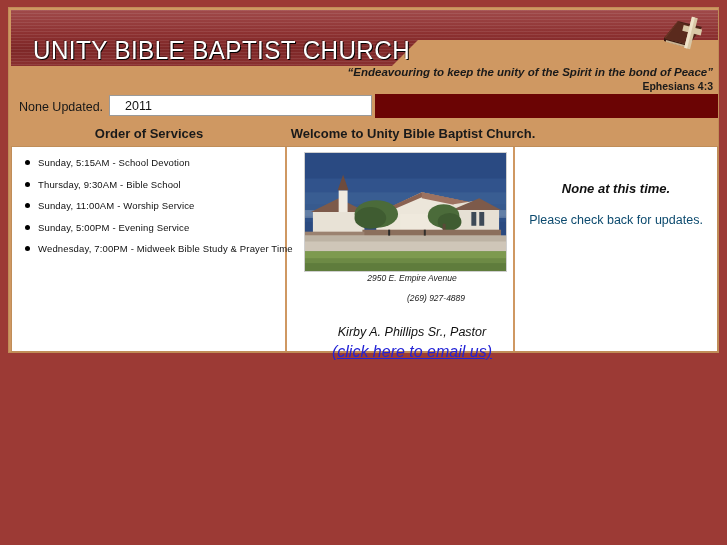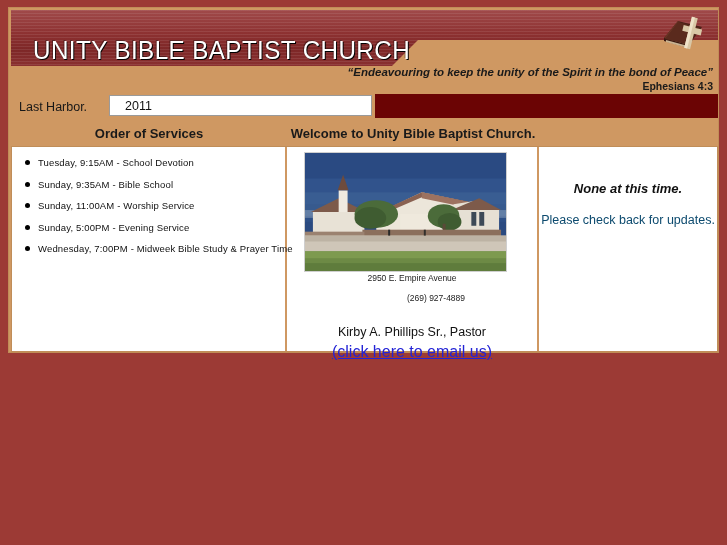--- a/index.html
+++ b/index.html
@@ -190,24 +190,25 @@
     box-sizing: border-box;
     display: flex;
   }
   #panel-left {
     width: 275px;
     border-right: 2px solid #cf9862;
     box-sizing: border-box;
     position: relative;
   }
   #panel-center {
-    width: 252px;
+    width: 228px;
     border-right: 2px solid #cf9862;
     box-sizing: border-box;
     position: relative;
+    font-style: italic;
   }
   #panel-right {
     flex: 1;
     position: relative;
   }
 
   
   #services-list {
     margin: 10px 0 0 0;
     padding: 0 0 0 26px;
@@ -338,36 +339,36 @@
         </svg>
       </div>
     </div>
 
     <div id="tagline-area">
       <div id="tagline">“Endeavouring to keep the unity of the Spirit in the bond of Peace”</div>
       <div id="tagline-ref">Ephesians 4:3</div>
     </div>
 
     <div id="updated-row">
-      <div id="updated-label">Last Harbor.</div>
+      <div id="updated-label">None Updated.</div>
       <input id="updated-input" type="text" value="2011" style="">
       <div id="maroon-block"></div>
     </div>
 
     <div id="col-headers">
       <div id="head-services" class="col-head">Order of Services</div>
       <div id="head-welcome" class="col-head">Welcome to Unity Bible Baptist Church.</div>
     </div>
 
     <div id="panels">
 
       <div id="panel-left">
         <ul id="services-list">
-          <li>Tuesday, 9:15AM - School Devotion</li>
-          <li>Sunday, 9:35AM - Bible School</li>
+          <li>Sunday, 5:15AM - School Devotion</li>
+          <li>Thursday, 9:30AM - Bible School</li>
           <li>Sunday, 11:00AM - Worship Service</li>
           <li>Sunday, 5:00PM - Evening Service</li>
           <li>Wednesday, 7:00PM - Midweek Bible Study &amp; Prayer Time</li>
         </ul>
       </div>
 
       <div id="panel-center">
 
         <div id="photo-wrap">
           <svg id="photo" viewBox="0 0 203 120" preserveAspectRatio="none">

